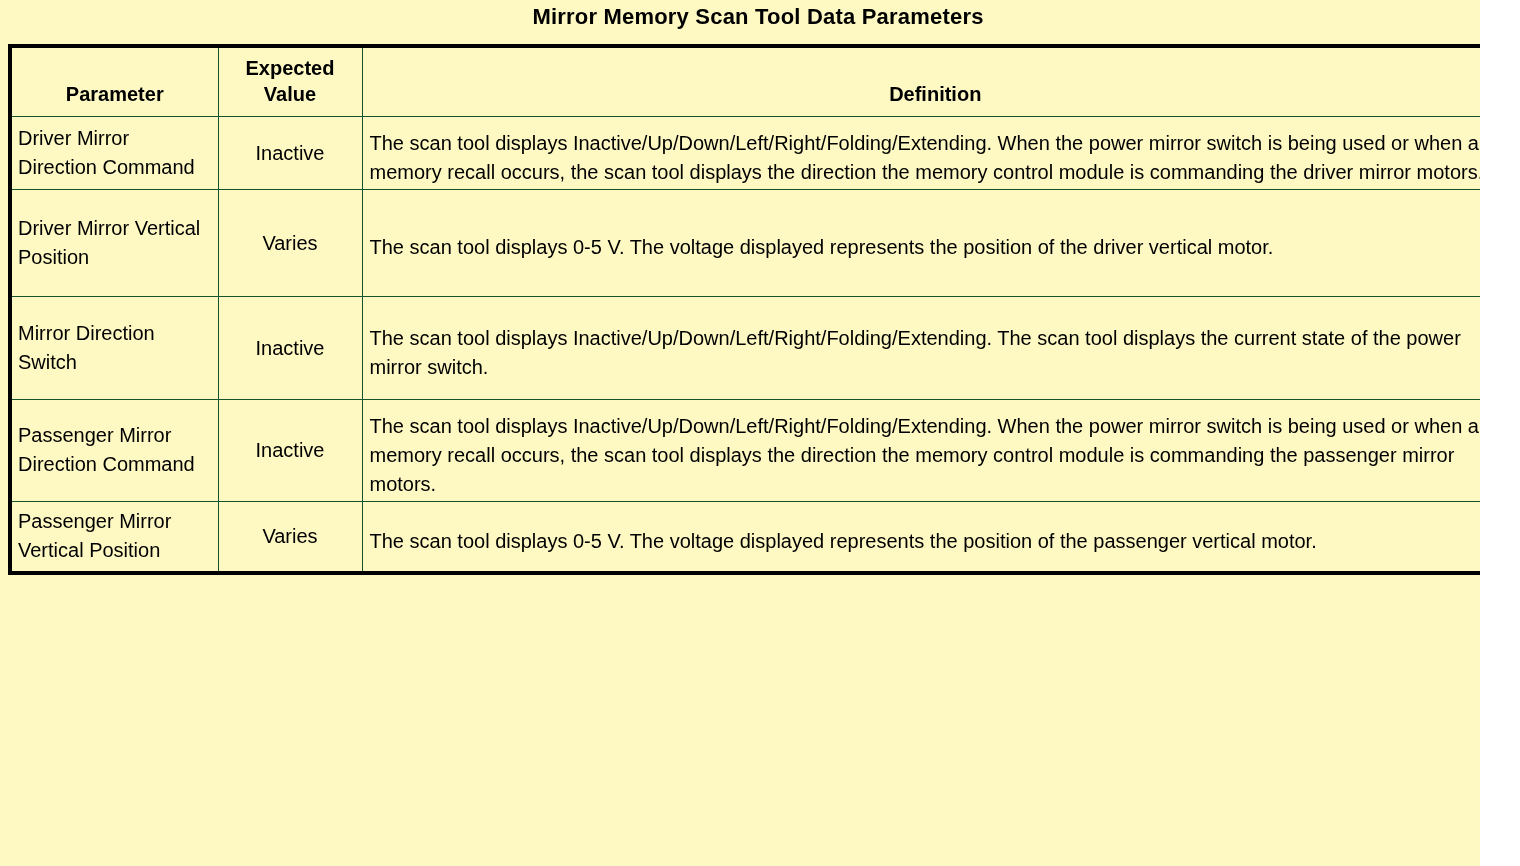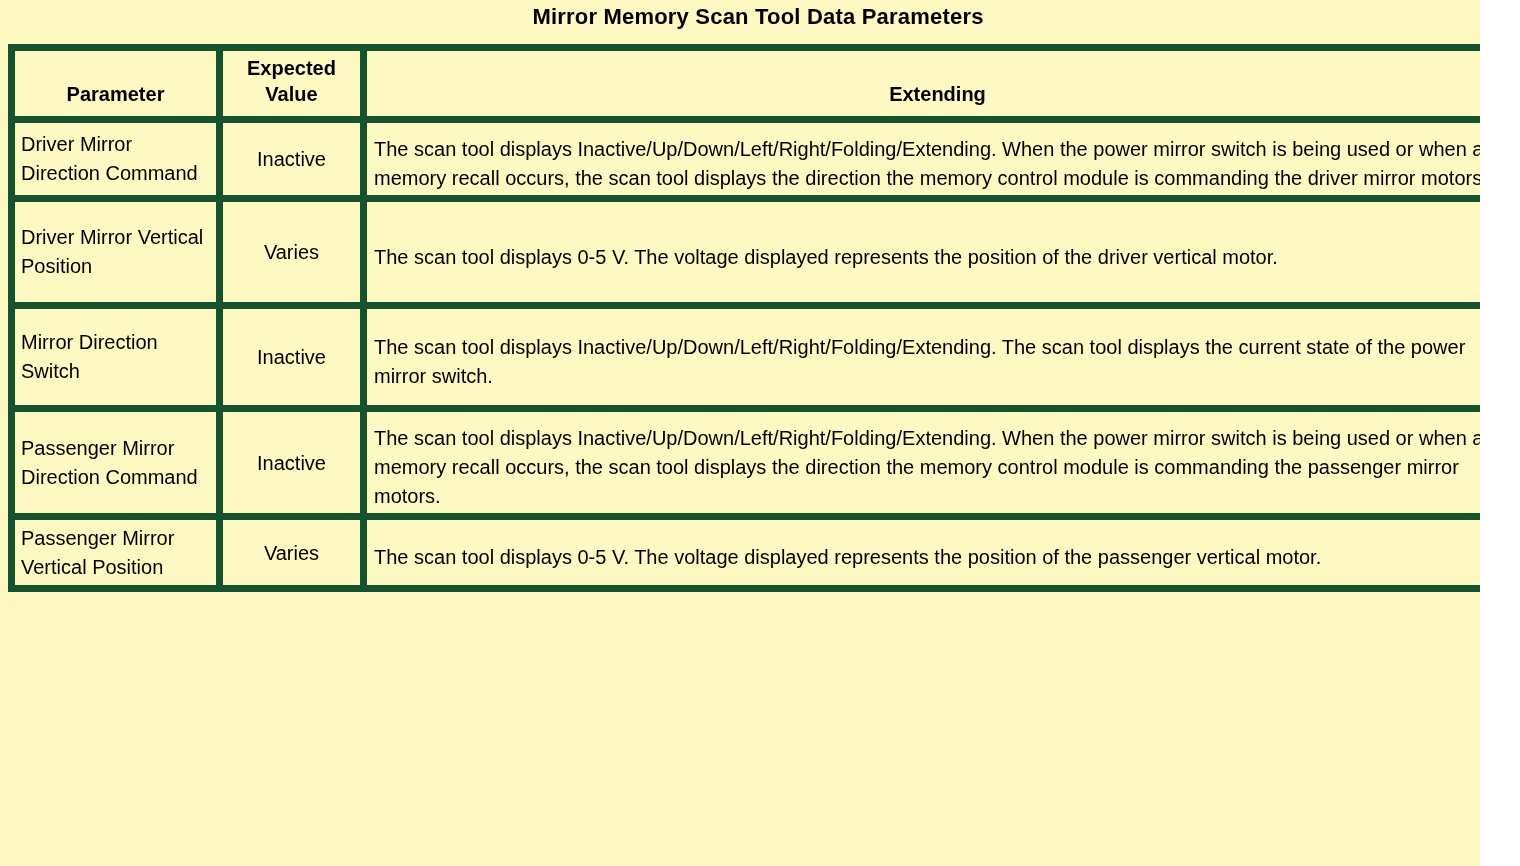--- a/index.html
+++ b/index.html
@@ -27,21 +27,21 @@
     letter-spacing: 0.2px;
   }
   table.params {
     border-collapse: collapse;
     table-layout: fixed;
     width: 1500px;
     border: 4px solid #000000;
   }
   table.params th,
   table.params td {
-    border: 7px solid #14532d;
+    border: 1px solid #14532d;
     font-size: 20px;
     overflow: hidden;
   }
   thead tr { height: 70px; }
   th {
     font-weight: bold;
     text-align: center;
     vertical-align: bottom;
     padding: 4px 4px 9px 4px;
     line-height: 26px;
@@ -92,21 +92,21 @@
   <table class="params">
     <colgroup>
       <col style="width:208px">
       <col style="width:144px">
       <col style="width:1148px">
     </colgroup>
     <thead>
       <tr>
         <th>Parameter</th>
         <th>Expected Value</th>
-        <th>Extending</th>
+        <th>Definition</th>
       </tr>
     </thead>
     <tbody>
 
       <tr>
         <td class="param-cell">Driver Mirror Direction Command</td>
         <td class="expected-cell">Inactive</td>
         <td class="def-cell">The scan tool displays Inactive/Up/Down/Left/Right/Folding/Extending. When the power mirror switch is being used or when a memory recall occurs, the scan tool displays the direction the memory control module is commanding the driver mirror motors.</td>
       </tr>
 

